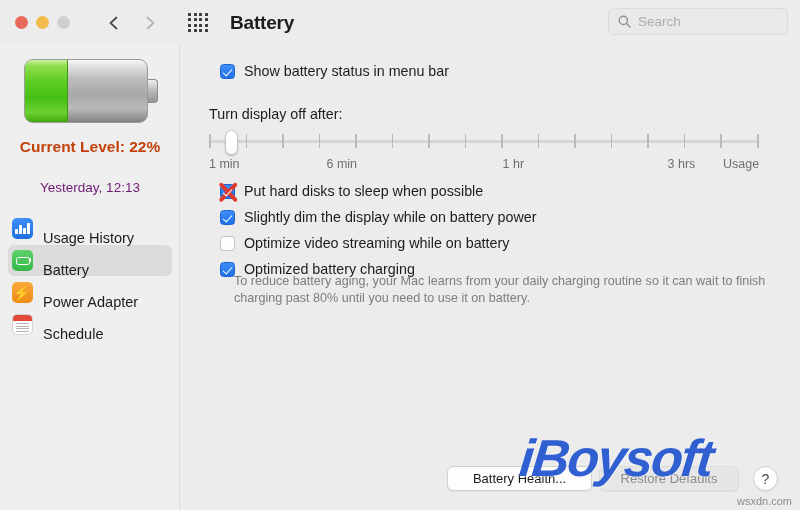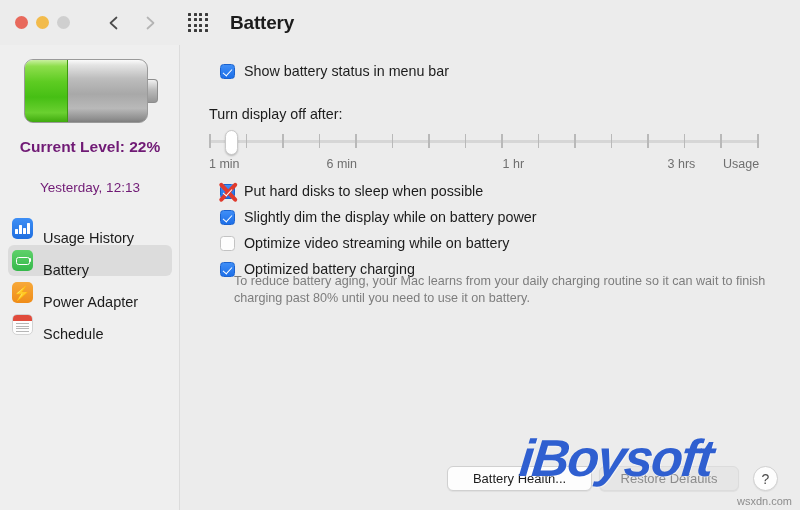--- a/index.html
+++ b/index.html
@@ -102,21 +102,21 @@
     position: absolute; right: 0; top: 24px;
     width: 10px; height: 24px;
     border-radius: 0 4px 4px 0;
     background: linear-gradient(to bottom, #f0f0f0, #bbb 45%, #969696);
     border: 1px solid #8d8d8d; border-left: none;
   }
 
   #level-title {
     position: absolute; left: 0; top: 93px; width: 180px;
     text-align: center;
-    font-size: 15.5px; font-weight: bold; color: #701a75;
+    font-size: 15.5px; font-weight: bold; color: #c2410c;
   }
   #level-sub {
     position: absolute; left: 0; top: 114px; width: 180px;
     text-align: center; font-size: 14.5px; color: #8a8a8a;
   }
   #level-time {
     position: absolute; left: 0; top: 135px; width: 180px;
     text-align: center; font-size: 13.5px; color: #701a75;
   }
 
@@ -296,20 +296,29 @@
         <i></i>
         <i></i>
       <i></i>
         <i></i>
         <i></i>
         <i></i>
     </div>
 
     <div id="wintitle">Battery</div>
 
+    <div id="searchbox">
+      <span class="mag">
+        <svg viewBox="0 0 16 16" width="15" height="15">
+          <circle cx="6.8" cy="6.8" r="4.4" fill="none" stroke="#8d8d8d" stroke-width="1.4"></circle>
+          <path d="M10.2 10.2 L14 14" stroke="#8d8d8d" stroke-width="1.5" stroke-linecap="round"></path>
+        </svg>
+      </span>
+      <input type="text" placeholder="Search" style="">
+    </div>
   </div>
 
   <div id="body">
 
     <div id="sidebar">
 
       <div id="battery-visual">
         <div class="bat-body">
           <div class="bat-fill" style="width: 35%;"></div>
         </div>

